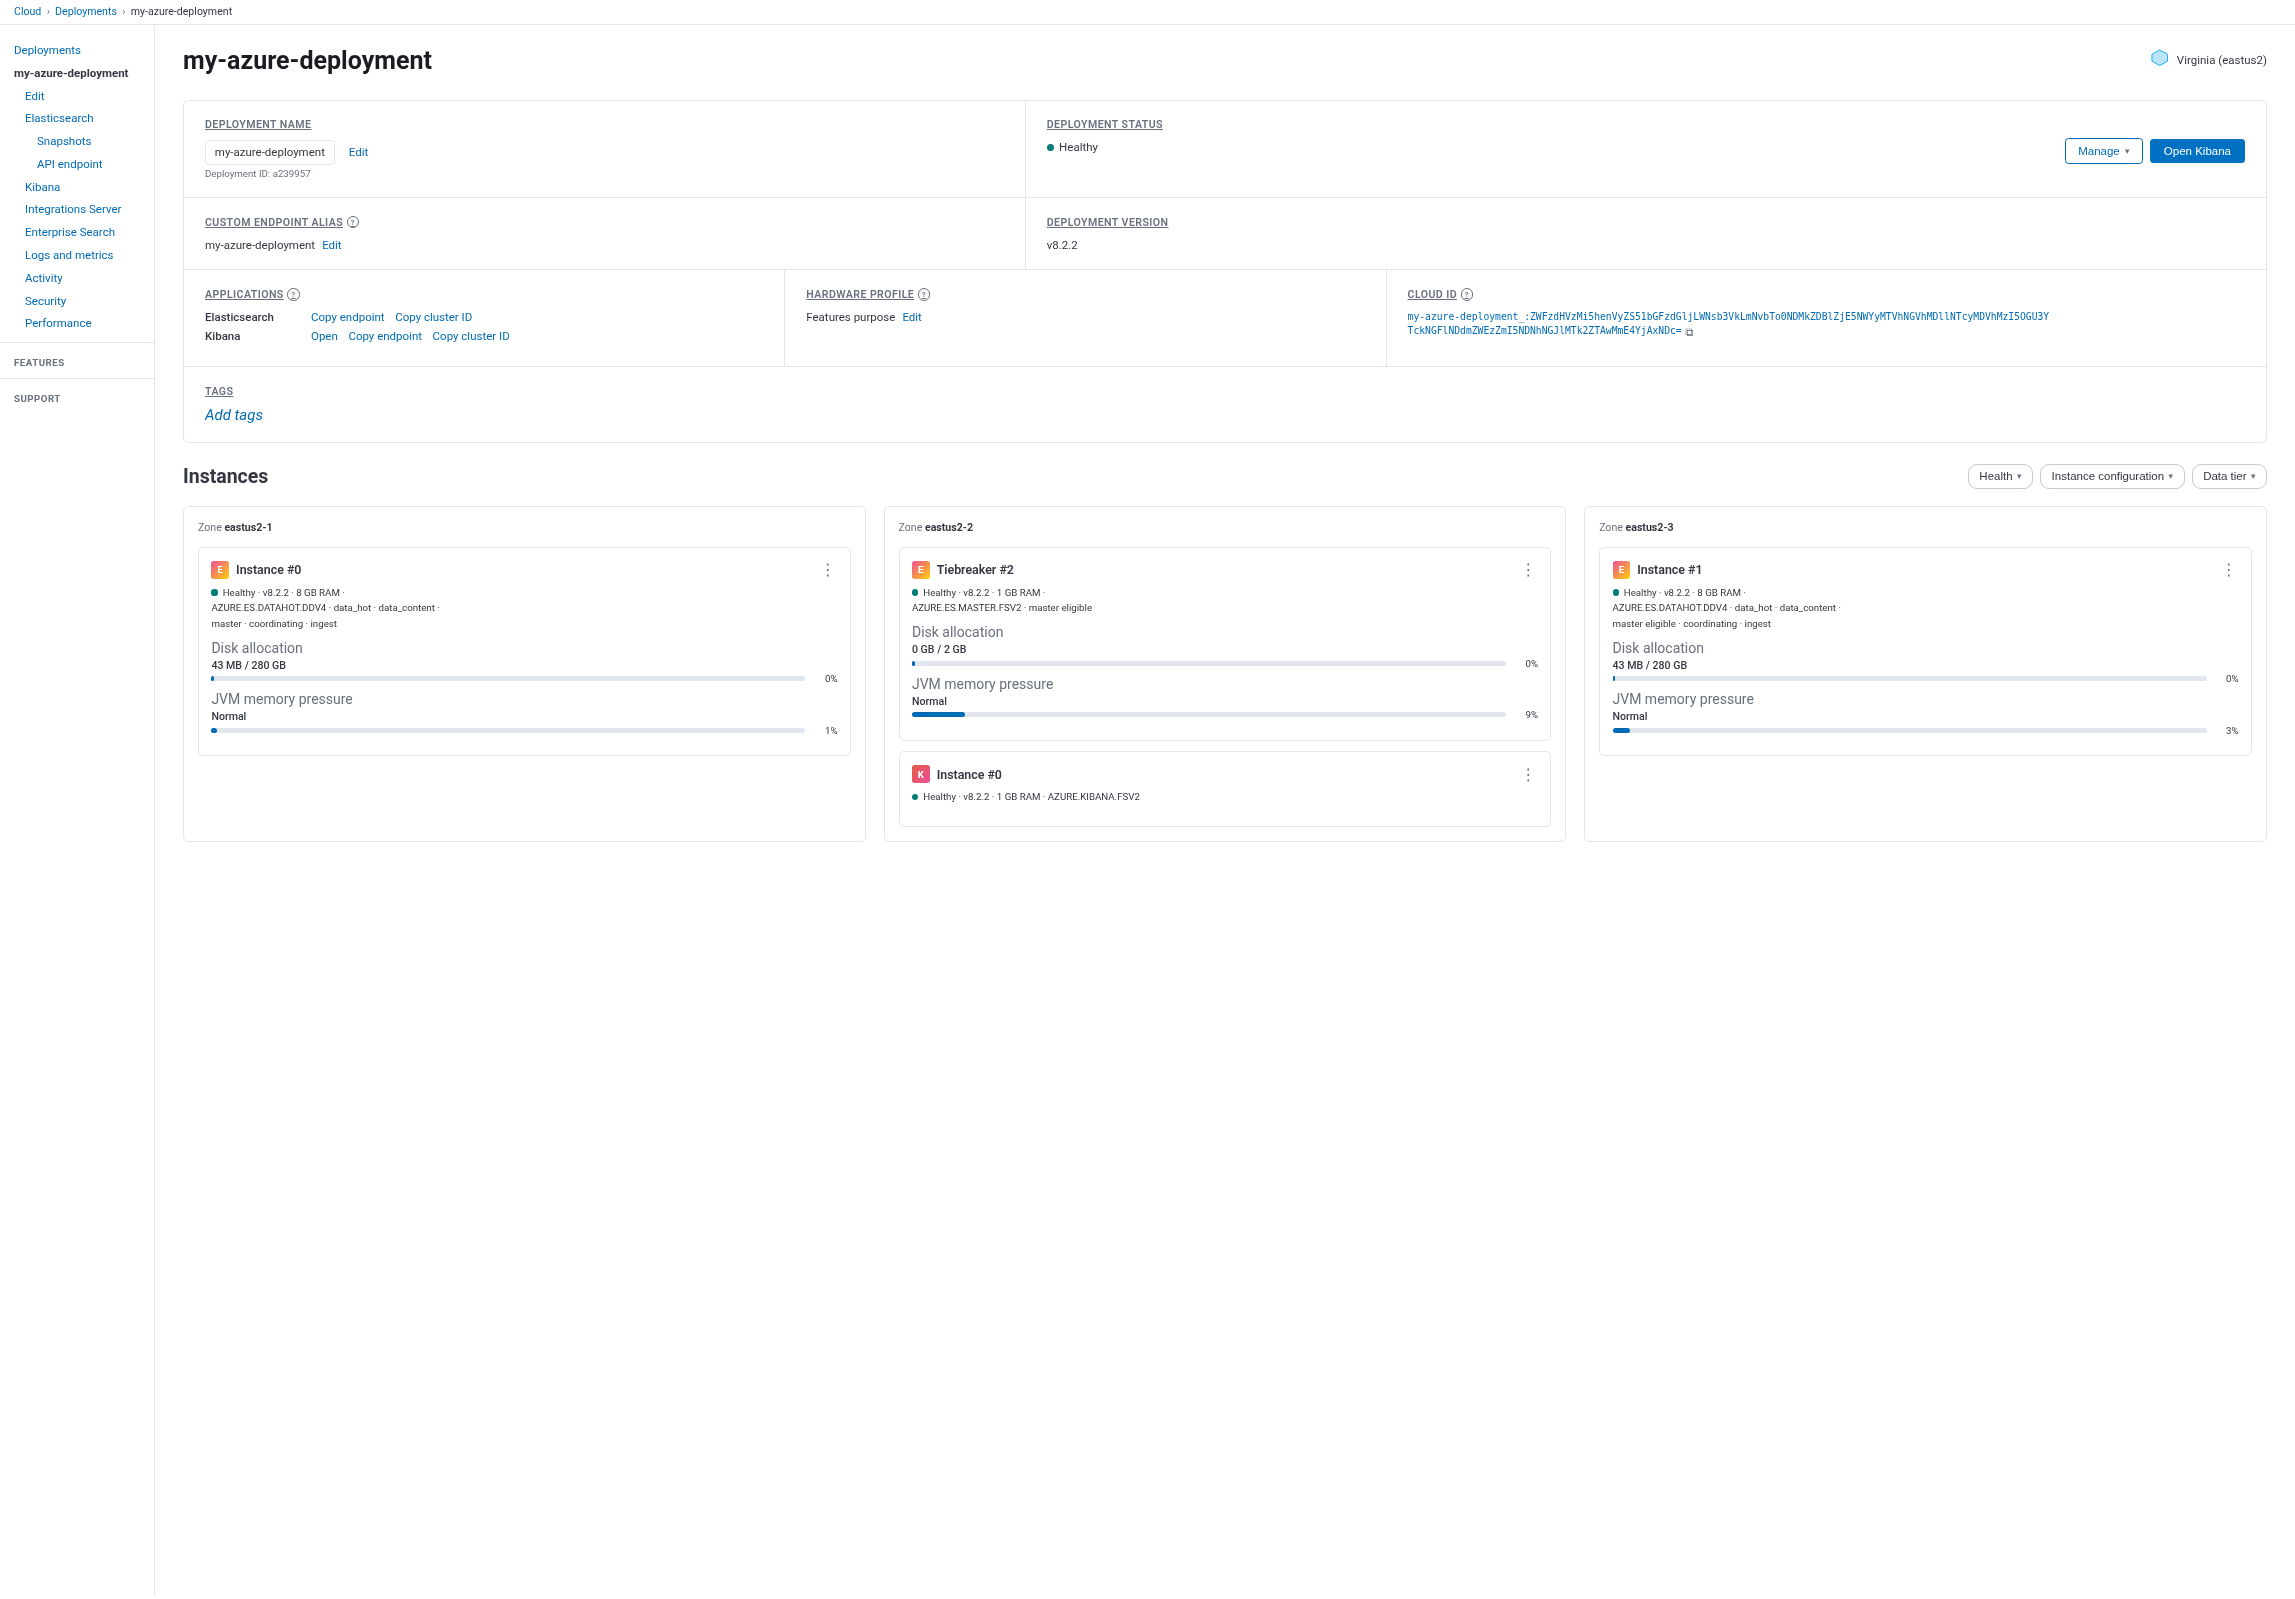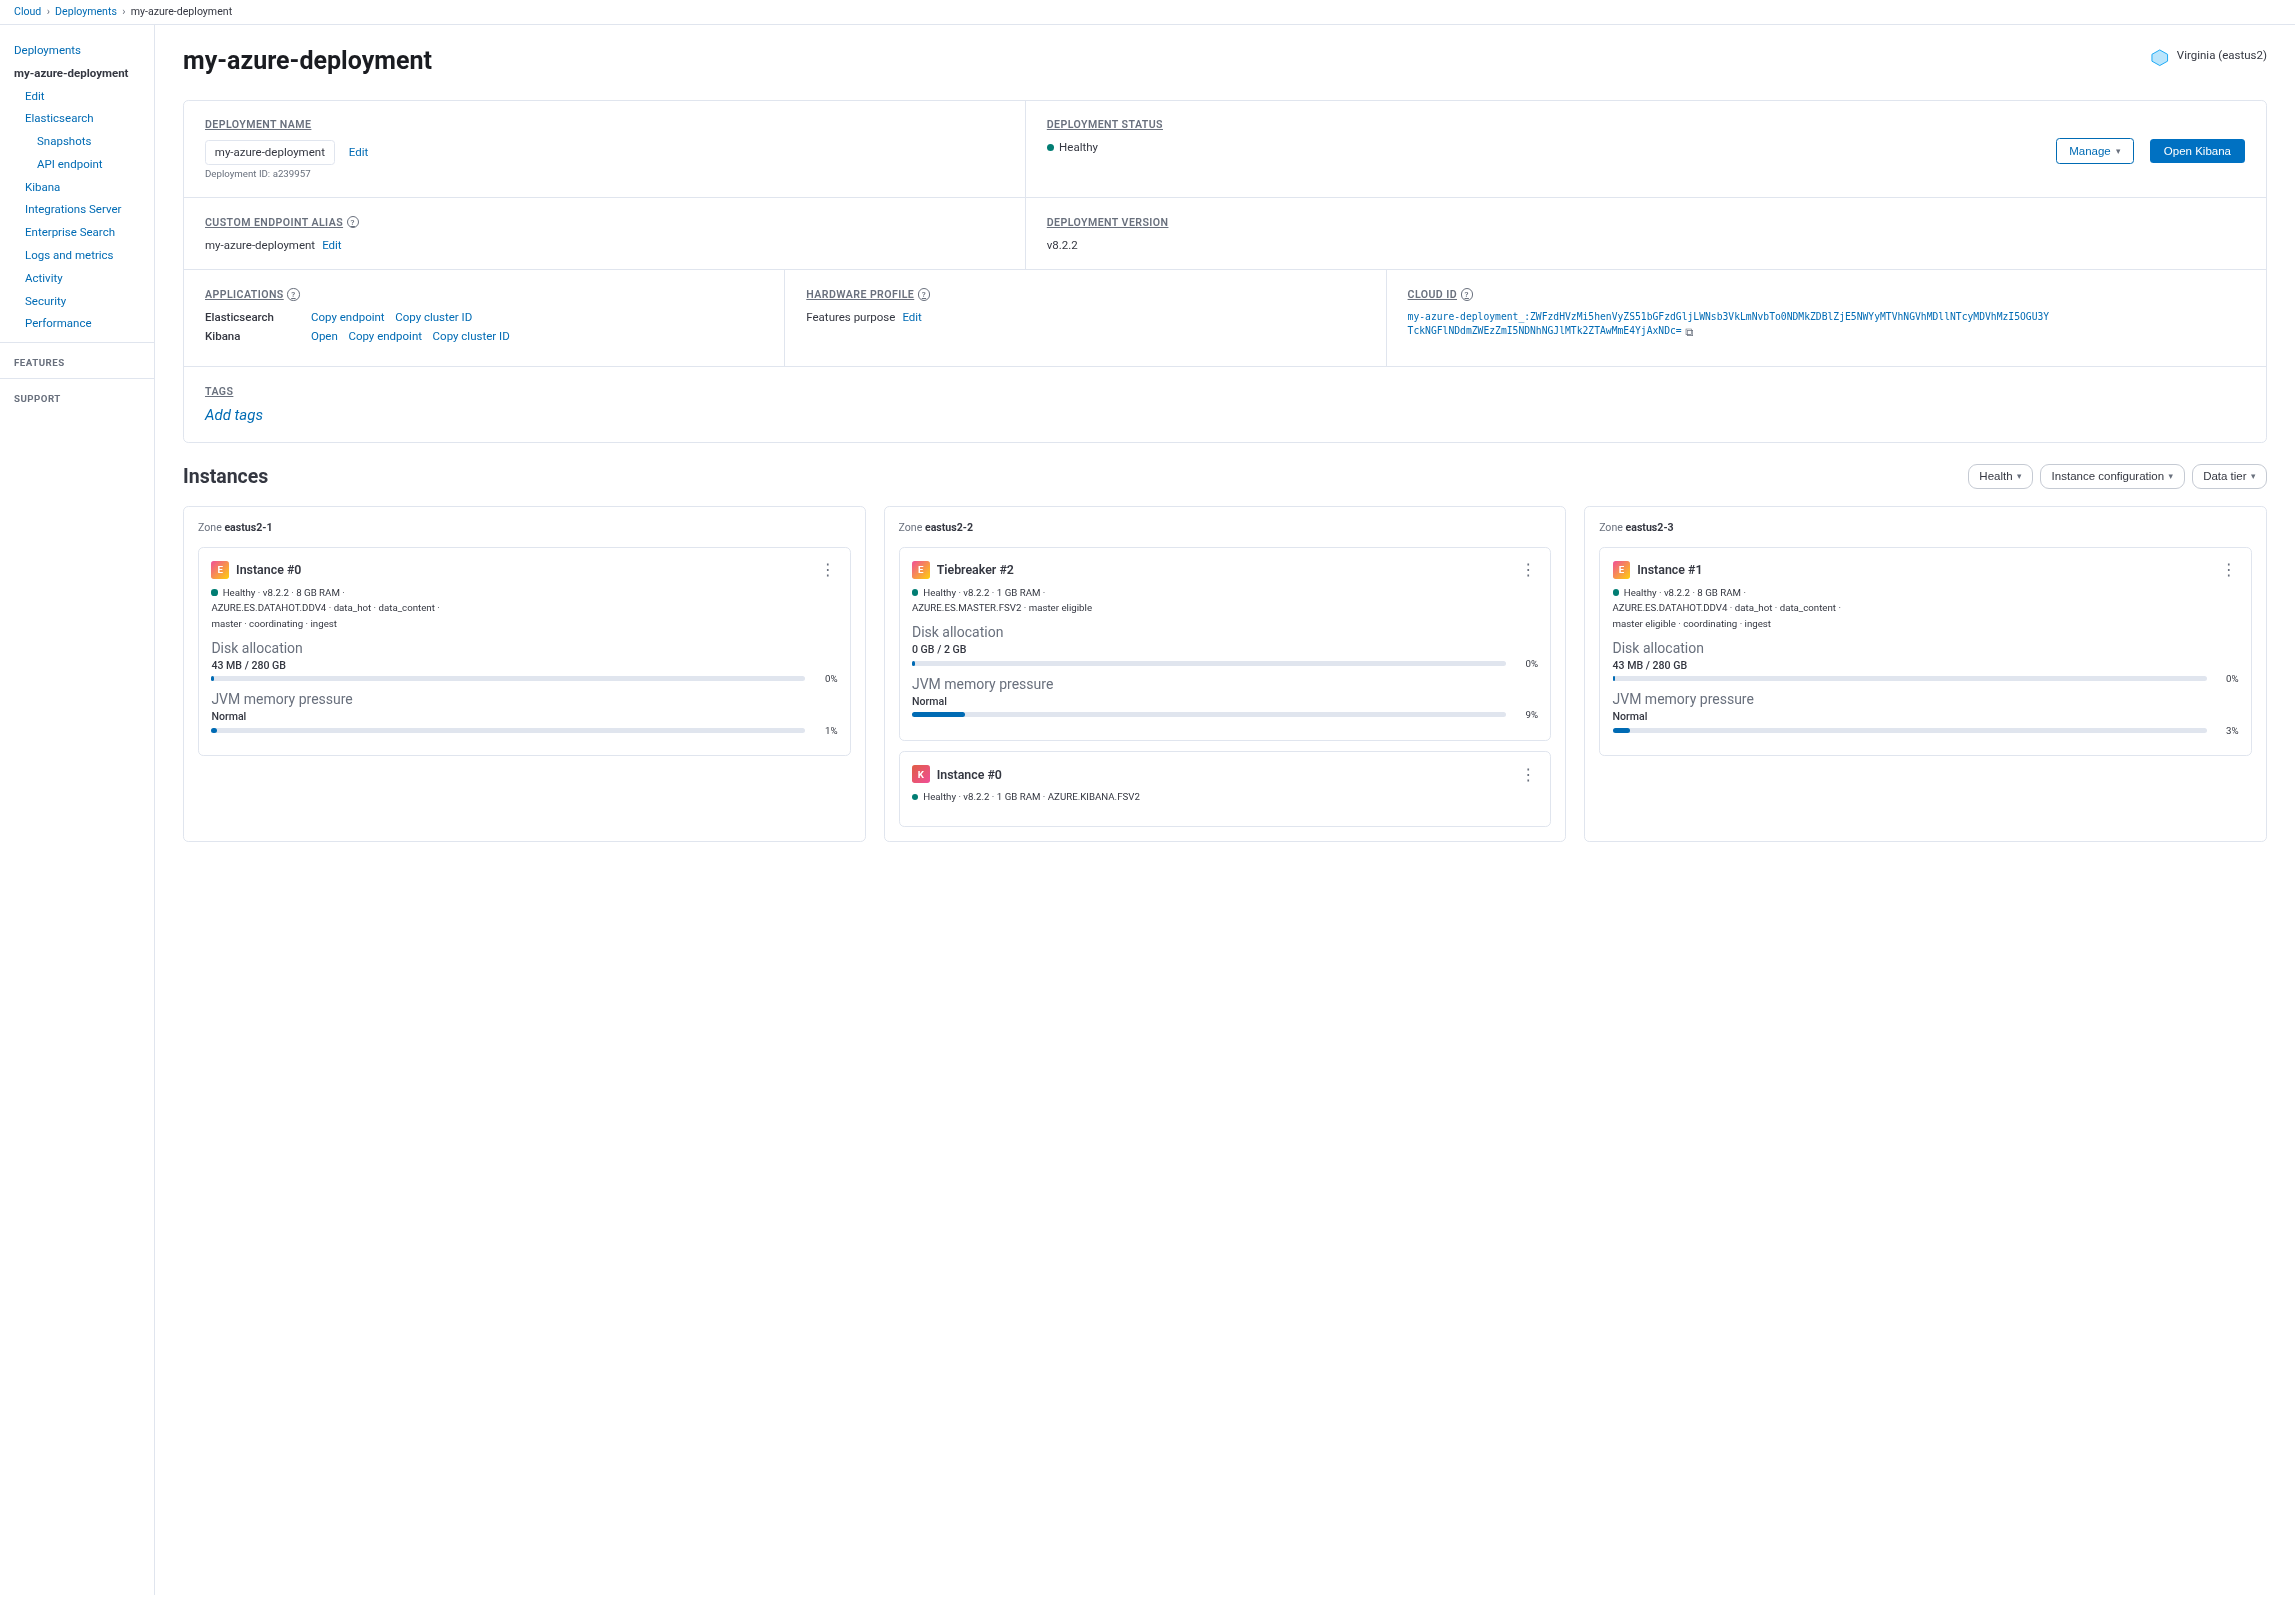--- a/index.html
+++ b/index.html
@@ -38,21 +38,21 @@
     
     .main { flex: 1; overflow-y: auto; padding: 21px 28px; }
 
     
     .page-header {
       display: flex; align-items: center; justify-content: space-between;
       margin-bottom: 25px;
     }
     .page-title { font-size: 25px; font-weight: 700; color: #1a1c21; }
     .region-badge {
-      display: flex; align-items: flex-start; gap: 7px; color: #343741; font-size: 11.5px;
+      display: flex; align-items: center; gap: 7px; color: #343741; font-size: 11.5px;
     }
     .elastic-logo { color: #1ba9f5; font-size: 16px; }
     .info-label {
       font-size: 10.6px; color: #69707d; font-weight: 600;
       text-transform: uppercase; letter-spacing: 0.04em;
       margin-bottom: 8.8px; display: flex; align-items: center; gap: 3.5px; text-decoration: underline;
     }
     .info-value { font-size: 11.5px; color: #343741; }
     .info-value.name-field {
       display: inline-block; border: 0.9px solid #e0e5ee; border-radius: 3.5px;
@@ -193,21 +193,21 @@
         </div>
 
         <div style="flex:1.5; padding:17.7px 21px; display:flex; align-items:flex-start; justify-content:space-between;">
           <div>
             <div class="info-label">Deployment status</div>
             <div class="status-healthy">
               <span class="status-dot"></span>
               <span>Healthy</span>
             </div>
           </div>
-          <div style="display:flex; gap:16px; align-items:center; margin-top:19.5px;">
+          <div style="display:flex; gap:7px; align-items:center; margin-top:19.5px;">
             <button class="btn-manage">
               <span>Manage</span>
               <span class="chevron-down">▾</span>
             </button>
             <button class="btn-open-kibana">Open Kibana</button>
           </div>
         </div>
       </div>
 
       <div style="display:flex; border-bottom:0.9px solid #e0e5ee;">

